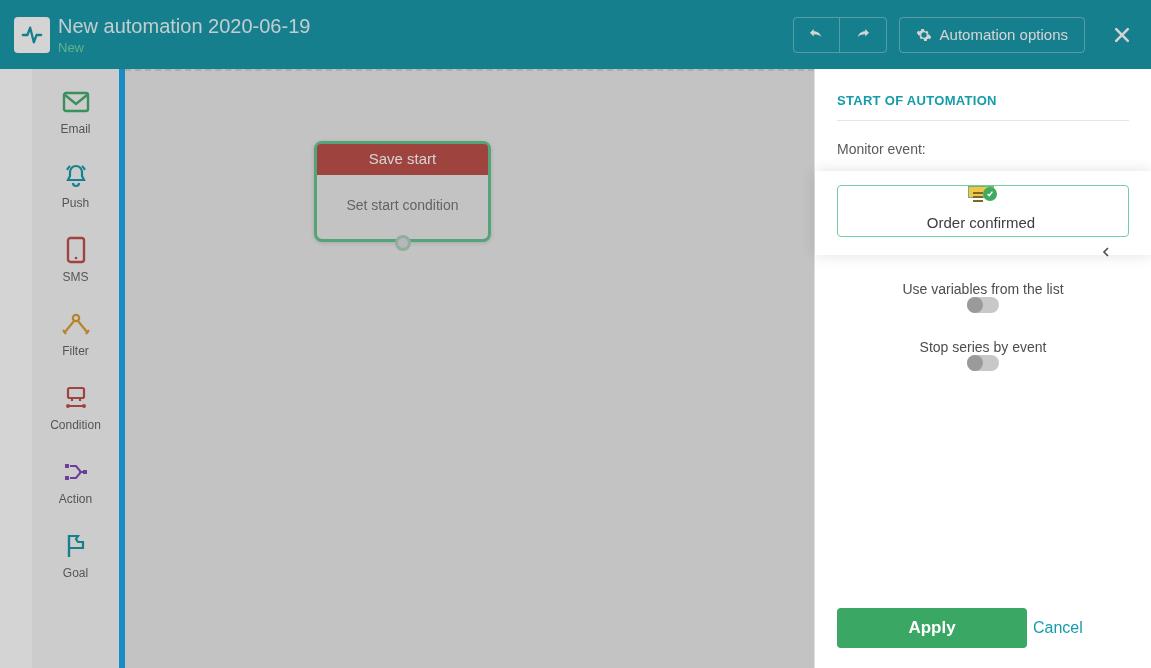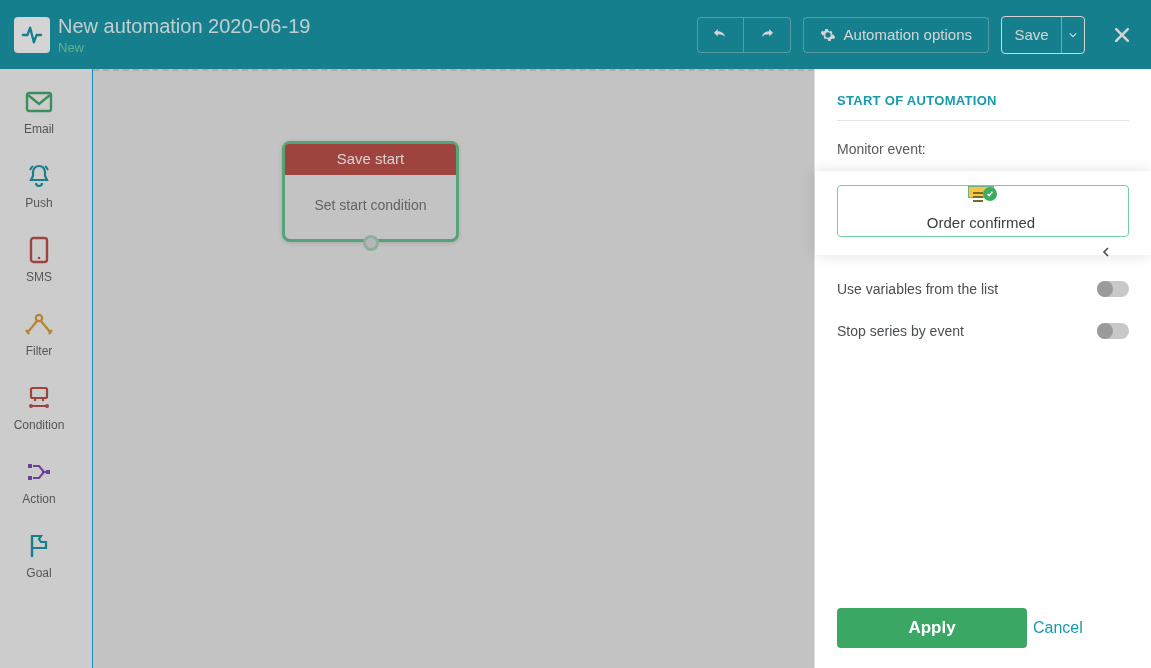--- a/index.html
+++ b/index.html
@@ -53,24 +53,25 @@
   .save-drop { width: 22px; height: 36px; display:flex; align-items:center; justify-content:center; cursor:pointer;}
   .close-x { width: 22px; height: 22px; margin-left: 14px; cursor: pointer; color:#fff; display:flex; align-items:center; justify-content:center;}
 
   
   .body-row { display:flex; height: calc(668px - 69px); }
 
   
   .toolbar {
     width: 93px;
     background: #f5f5f5;
-    border-right: 1px solid #0ea5e9;
+    border-right: 6px solid #0ea5e9;
     padding: 8px 0 0 0;
-    display:flex; flex-direction:column; align-items:flex-start; gap:4px;
+    display:flex; flex-direction:column; align-items:center; gap:4px;
     position: relative;
+    margin-left: 32px;
   }
   .tool-item {
     width: 78px; height:70px; border-radius:4px;
     display:flex; flex-direction:column; align-items:center; justify-content:center;
     gap:6px; cursor:grab;
   }
   .tool-item .t-label { font-size: 12px; color:#5a5d60; }
   .tool-icon { height:28px; display:flex; align-items:center; justify-content:center; }
 
   
@@ -112,21 +113,21 @@
     font-size:15px; color:#3d4043;flex-direction:column;
   }
   .ev-icon {
     width:26px; height:26px; background:#f3c648; border:1px solid #6db27f; position:relative;
     display:flex; align-items:flex-end; justify-content:flex-end;
   }
   .ev-icon::before { content:""; position:absolute; left:4px; top:5px; width:10px; height:2px; background:#7a6a2a; box-shadow: 0 4px 0 #7a6a2a, 0 8px 0 #7a6a2a;}
   .ev-check { width:14px; height:14px; border-radius:50%; background:#3eac5f; color:#fff; font-size:10px; display:flex; align-items:center; justify-content:center; margin:0 -4px -4px 0;}
   .ev-arrow { margin-left:auto; }
 
-  .toggle-row { display:flex; align-items:center; justify-content:space-between; margin-top:26px; }
+  .toggle-row { display:flex; align-items:center; justify-content:space-between; margin-top:26px;flex-direction:column; }
   .toggle-row .tl { font-size:14px; color:#4b4e51; }
   .switch {
     width:32px; height:16px; border-radius:10px; background:#c8c8c8; position:relative; cursor:pointer;
   }
   .switch::after {
     content:""; position:absolute; width:16px; height:16px; border-radius:50%;
     background:#9a9a9a; top:0; left:0;
   }
 
   .panel-footer {
@@ -165,30 +166,20 @@
         <svg width="18" height="18" viewBox="0 0 24 24">
               <path d="M15 14l5-5-5-5v3c-5 0-9 3-10 8 2-3 5-4 10-4v3z" fill="#fff"></path>
             </svg>
       </div>
     </div>
     <div class="hdr-btn">
       <svg width="16" height="16" viewBox="0 0 24 24">
             <path fill="#fff" d="M12 8a4 4 0 100 8 4 4 0 000-8zm9 4a7 7 0 01-.1 1.2l2 1.6-2 3.4-2.4-1a7 7 0 01-2 1.2l-.4 2.6h-4l-.4-2.6a7 7 0 01-2-1.2l-2.4 1-2-3.4 2-1.6A7 7 0 013 12a7 7 0 01.1-1.2l-2-1.6 2-3.4 2.4 1a7 7 0 012-1.2L8 3h4l.4 2.6a7 7 0 012 1.2l2.4-1 2 3.4-2 1.6A7 7 0 0121 12z"></path>
           </svg>
       <span>Automation options</span>
-    </div>
-    <div class="save-group">
-      <div class="save-btn">
-        <span>Save</span>
-      </div>
-      <div class="save-drop">
-        <svg width="8" height="8" viewBox="0 0 10 10">
-              <path d="M1 3l4 4 4-4" stroke="#fff" stroke-width="1.6" fill="none"></path>
-            </svg>
-      </div>
     </div>
     <div class="close-x">
       <svg width="20" height="20" viewBox="0 0 24 24">
             <path d="M5 5l14 14M19 5L5 19" stroke="#fff" stroke-width="3" stroke-linecap="round"></path>
           </svg>
     </div>
   </div>
 </div>
 <div class="dim"></div>
 </div>

